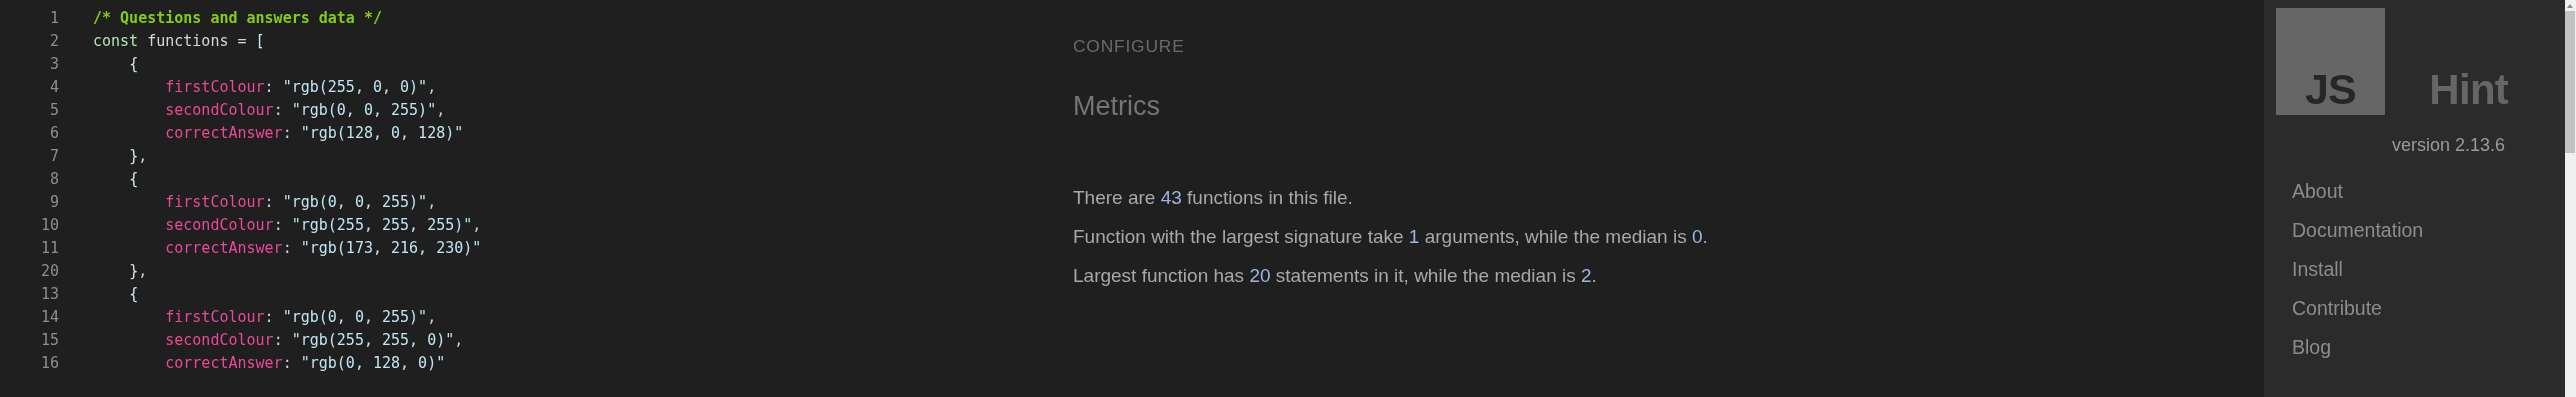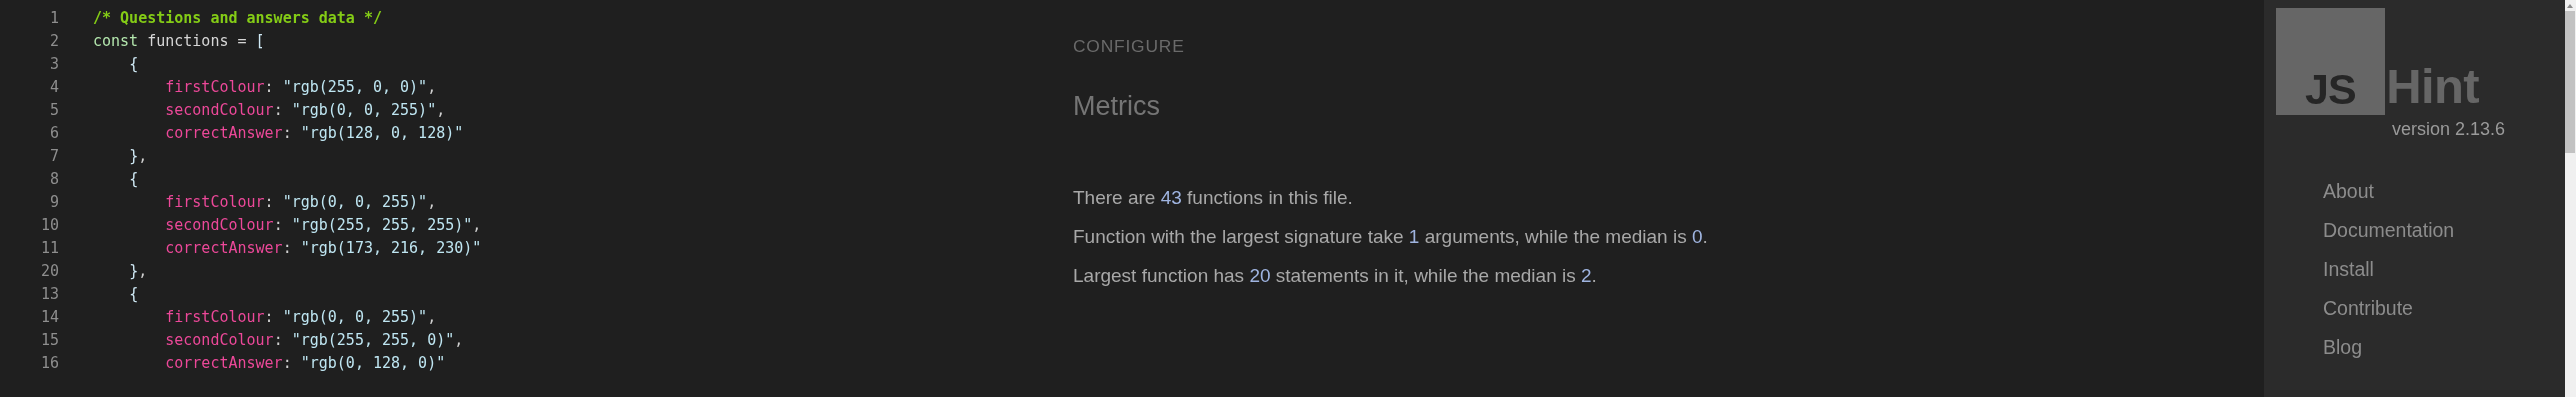--- a/index.html
+++ b/index.html
@@ -90,37 +90,37 @@
     height:107px;
     width:109px;
     display:flex;
     align-items:flex-end;
     justify-content:center;
     padding-bottom:4px;
     line-height:1;
   }
   #logo-hint {
     color:#666666;
-    font-size:49px;
+    font-size:42px;
     font-weight:bold;
     line-height:1;
     margin-left:1.3px;
     align-self:flex-end;
     padding-bottom:4px;
     letter-spacing:-0.7px;
   }
-  #logo-wrap { display:flex; align-items:flex-end; }
+  #logo-wrap { display:flex; align-items:flex-end;gap:43px; }
   #version {
     text-align:right;
     width:229px;
-    margin-top:4px;
+    margin-top:20px;
     color:#9a9a9a;
     font-size:18px;
   }
-  #nav { position:absolute; top:182px; left:28px;margin-left:31px; }
+  #nav { position:absolute; top:182px; left:28px; }
   .nav-item {
     display:block;
     color:#8c8c8c;
     font-size:19.5px;
     line-height:1;
     margin-bottom:19.5px;
     text-decoration:none;
     cursor:pointer;
   }
 

